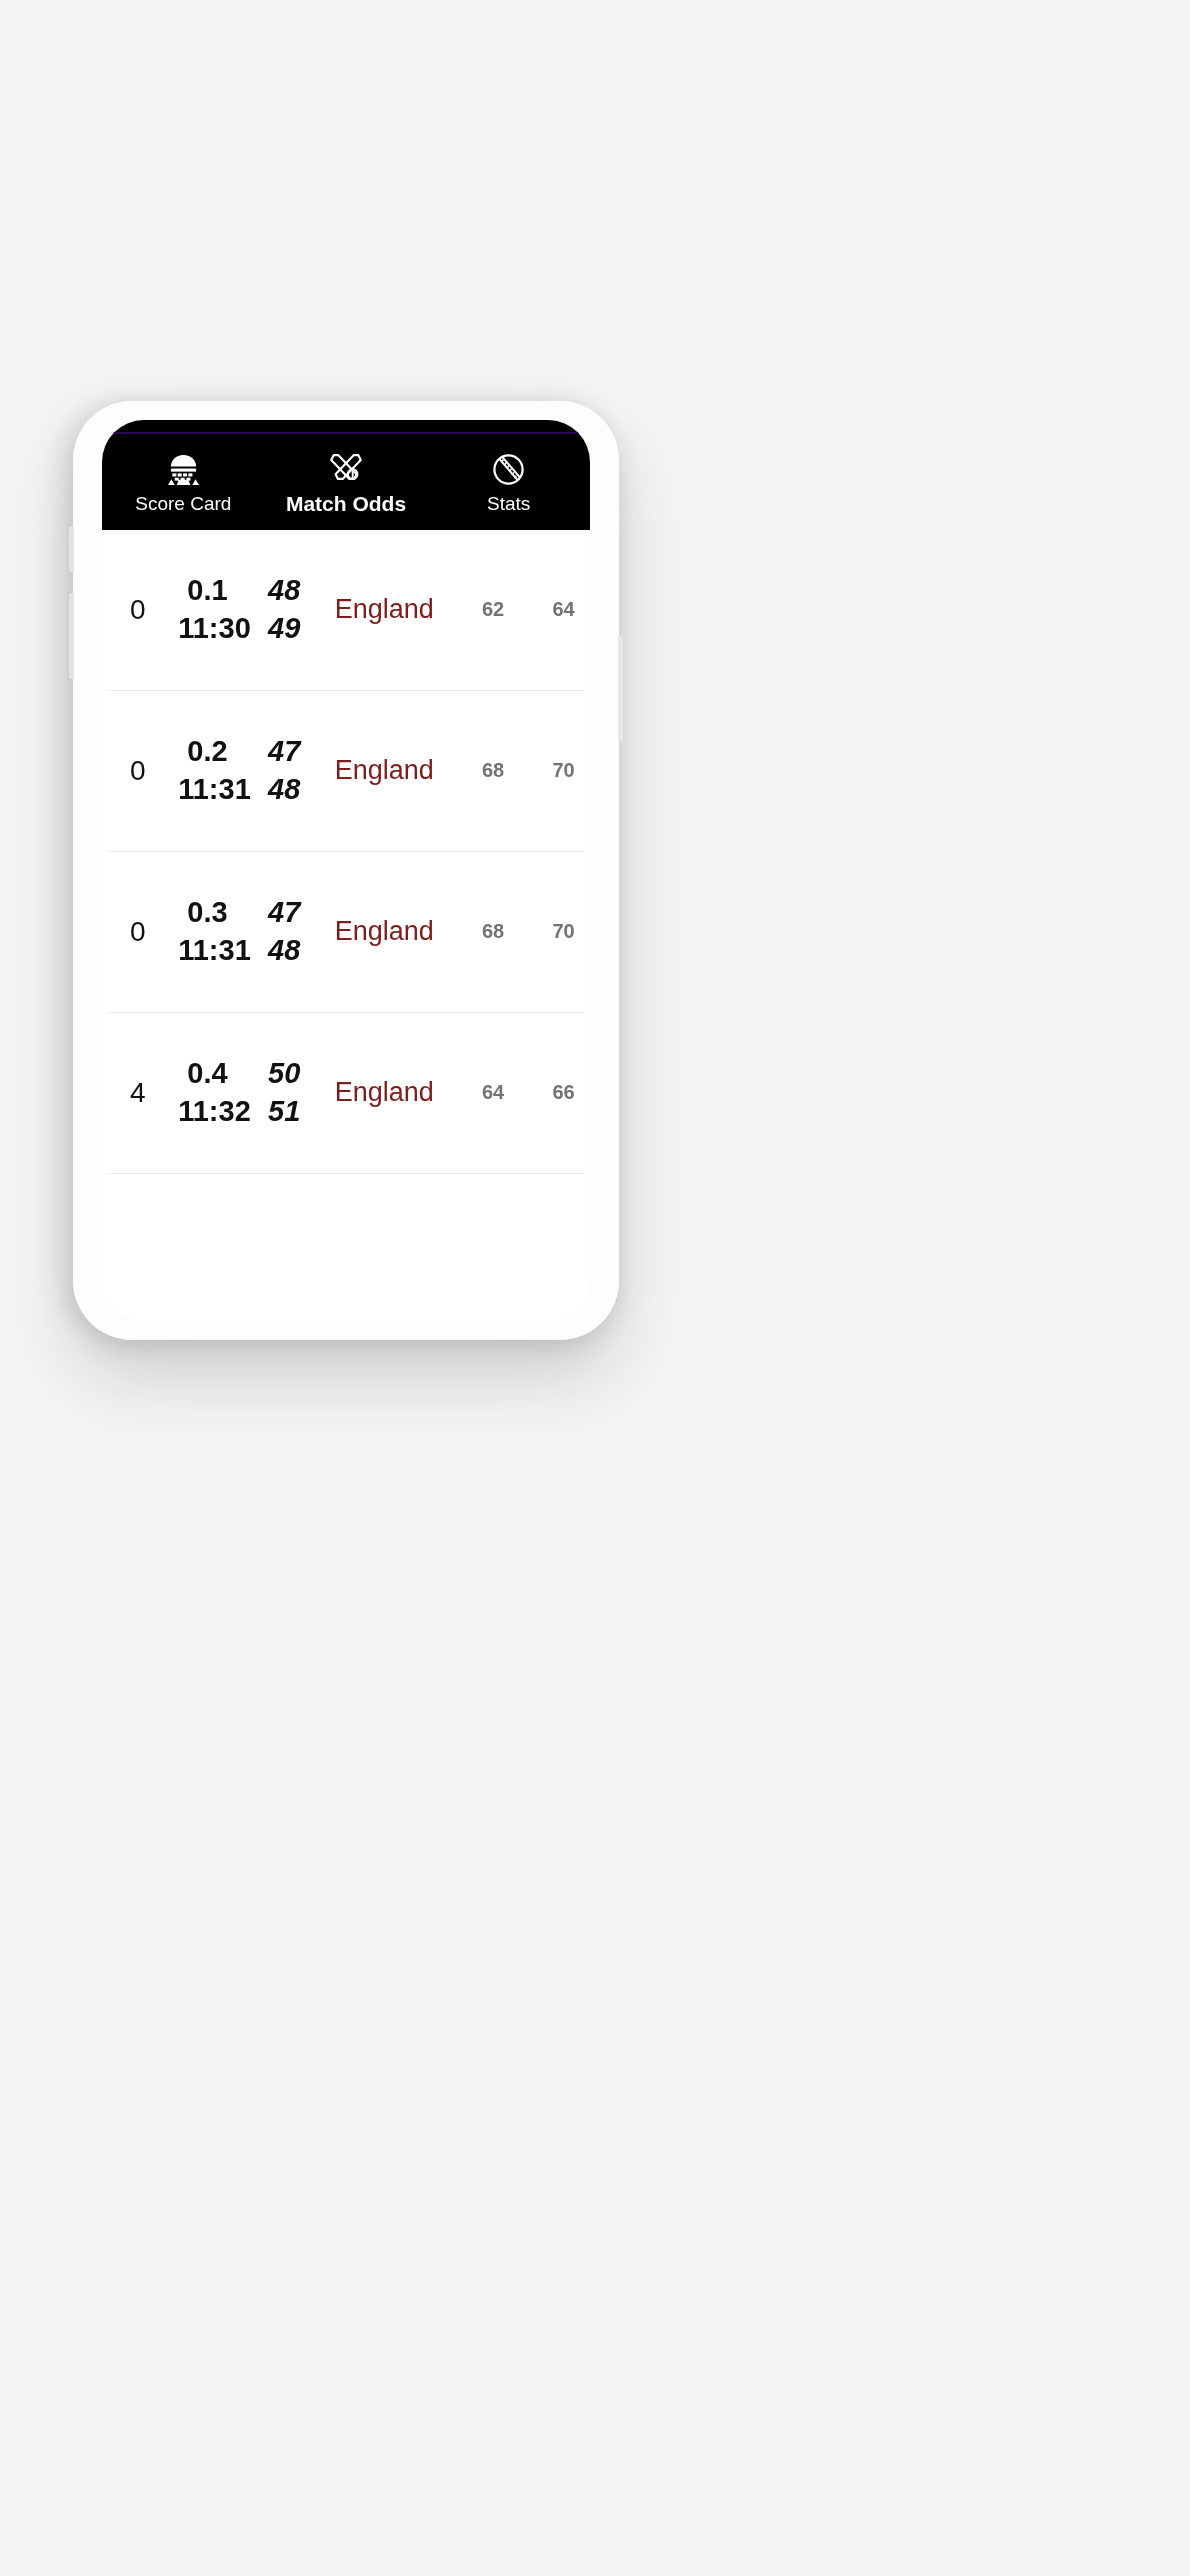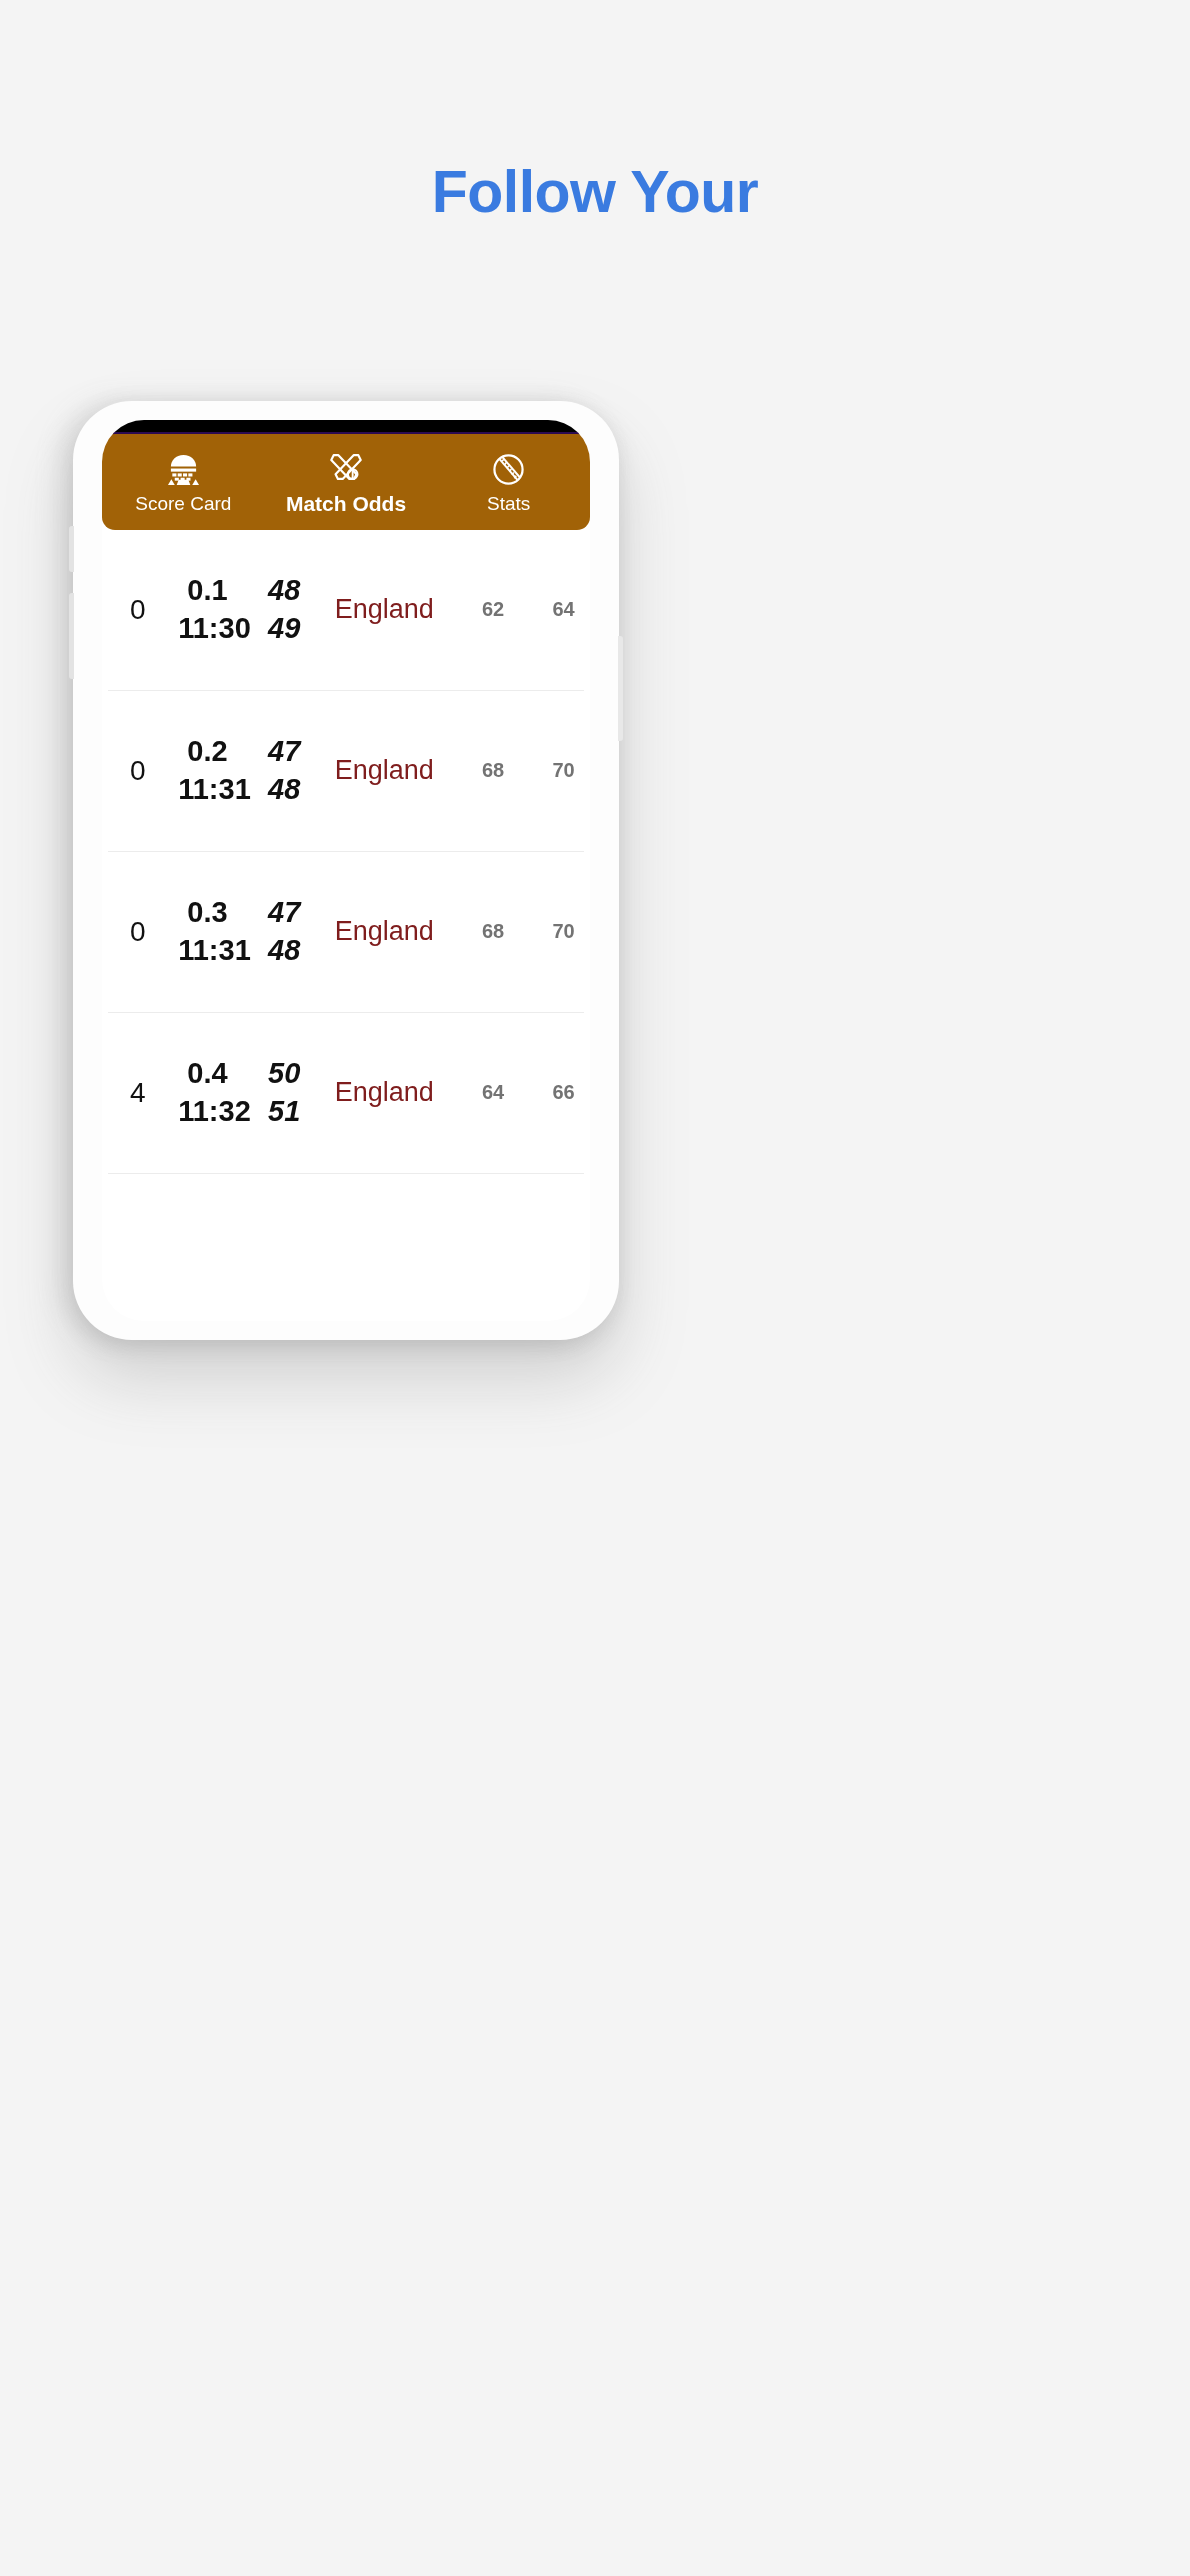--- a/index.html
+++ b/index.html
@@ -81,25 +81,24 @@
   }
   .backarrow svg{display:block;}
   .appbar-title{
     position:absolute;left:44px;top:25px;
     color:#ffffff;font-size:32px;font-weight:400;
     z-index:6;white-space:nowrap;
   }
 
   
   .tabstrip{
-    background:#a16207;
+    background:#000000;
     display:flex;
     height:96px;
     border-top:2.9px solid #2b0a51;
-    border-radius:13px;
   }
   .tabitem{
     flex:1;display:flex;flex-direction:column;align-items:center;
     justify-content:center;gap:5.8px;
     color:#ffffff;
   }
   .tabitem .ticon{height:38px;display:flex;align-items:center;justify-content:center;}
   .tabitem .tlabel{font-size:19px;line-height:1;}
   .tabitem.active .tlabel{font-weight:bold;font-size:21px;}
 
@@ -148,21 +147,20 @@
   }
   .c-o1,.c-o2{
     width:79px;text-align:right;font-size:20px;font-weight:bold;color:#737373;
   }
   .c-o2{padding-right:5.8px;}
 </style>
 </head>
 <body>
 
 <div class="headline">
-  <span class="ln">Follow Your</span>
 </div>
 
 <div class="phone">
   <div class="sidebtn-right"></div>
 
   <div class="screen">
 
     <div class="statusbar"></div>
 
 

